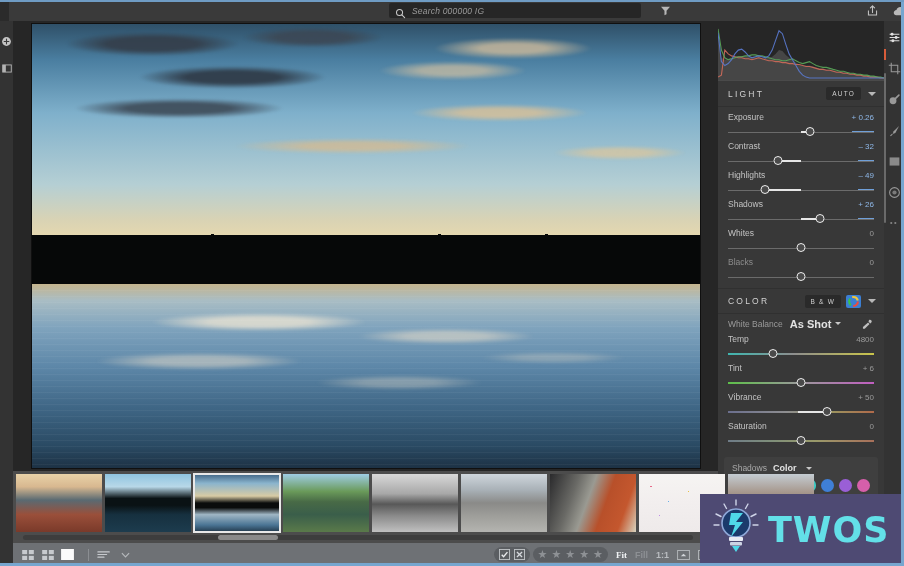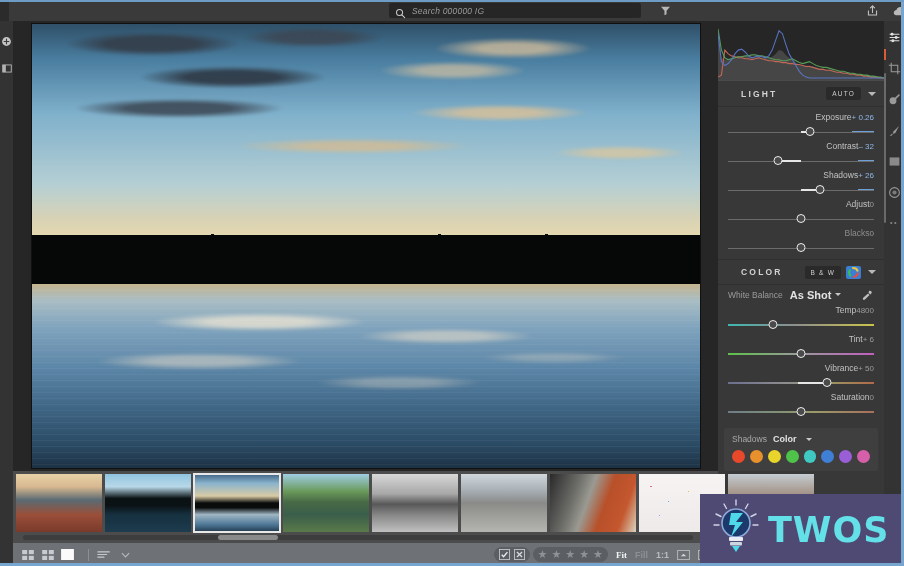--- a/index.html
+++ b/index.html
@@ -93,34 +93,34 @@
 
   
   .rpanel { position:absolute; left:718px; top:21px; width:166px; height:545px;
     background:#383838; overflow:hidden; }
   .hist { position:relative; width:166px; height:60px; background:#262626;
     border-bottom:1px solid #2c2c2c; }
   .hist svg { display:block; }
 
   .sect-head { height:26px; display:flex; align-items:center;
     padding:0 8px 0 10px; border-bottom:1px solid #303030; }
-  .sect-title { font-size:8.5px; letter-spacing:2.2px; color:#d2d2d2; font-weight:700;margin-left:13px; }
+  .sect-title { font-size:8.5px; letter-spacing:2.2px; color:#d2d2d2; font-weight:400; }
   .sect-spacer { flex:1; }
   .chip { height:13px; padding:0 6px; background:#2a2a2a; border-radius:2px;
     font-size:6.5px; letter-spacing:1.2px; color:#cfcfcf; display:flex;
     align-items:center; justify-content:center; }
   .chip.bw { background:#2a2a2a; }
   .colwheel { width:15px; height:13px; border-radius:2px; margin-left:5px;
     background:#3b7fd4; display:flex; align-items:center; justify-content:center; }
   .caret { margin-left:7px; width:0;height:0; border-left:4px solid transparent;
     border-right:4px solid transparent; border-top:4px solid #b8b8b8; }
 
   .sliders { padding:5px 10px 2px 10px; }
   .srow { margin-bottom:3px; }
-  .srow-top { display:flex; align-items:baseline; justify-content:flex-end;
+  .srow-top { display:flex; align-items:baseline; justify-content:space-between;
     height:14px; }
   .slabel { font-size:8.5px; color:#c2c2c2; }
   .slabel.dim { color:#8c8c8c; }
   .sval { font-size:8px; color:#9b9b9b; }
   .sval.act { color:#8fb8e8; border-bottom:1px solid #6f9fd8; padding-bottom:9px; }
   .track { position:relative; height:12px; }
   .tline { position:absolute; left:0; top:5.5px; width:100%; height:1px; background:#6b6b6b; }
   .tfill { position:absolute; top:5px; height:2px; background:#e6e6e6; }
   .knob { position:absolute; top:1px; width:9px; height:9px; border-radius:50%;
     background:#4a4a4a; border:1.5px solid #ededed; transform:translateX(-50%); }
@@ -277,32 +277,43 @@
             <span class="sval act">– 32</span>
           </div>
           <div class="track">
             <div class="tline"></div>
             <div class="tfill" style="left: 34%; width: 16%;"></div>
             <div class="knob" style="left: 34%;"></div>
           </div>
         </div>
         <div class="srow">
           <div class="srow-top">
+            <span class="slabel">Highlights</span>
+            <span class="sval act">– 49</span>
+          </div>
+          <div class="track">
+            <div class="tline"></div>
+            <div class="tfill" style="left: 25%; width: 25%;"></div>
+            <div class="knob" style="left: 25%;"></div>
+          </div>
+        </div>
+        <div class="srow">
+          <div class="srow-top">
             <span class="slabel">Shadows</span>
             <span class="sval act">+ 26</span>
           </div>
           <div class="track">
             <div class="tline"></div>
             <div class="tfill" style="left: 50%; width: 13%;"></div>
             <div class="knob" style="left: 63%;"></div>
           </div>
         </div>
         <div class="srow">
           <div class="srow-top">
-            <span class="slabel">Adjust</span>
+            <span class="slabel">Whites</span>
             <span class="sval">0</span>
           </div>
           <div class="track">
             <div class="tline"></div>
             <div class="knob" style="left: 50%;"></div>
           </div>
         </div>
         <div class="srow">
           <div class="srow-top">
             <span class="slabel dim">Blacks</span>

